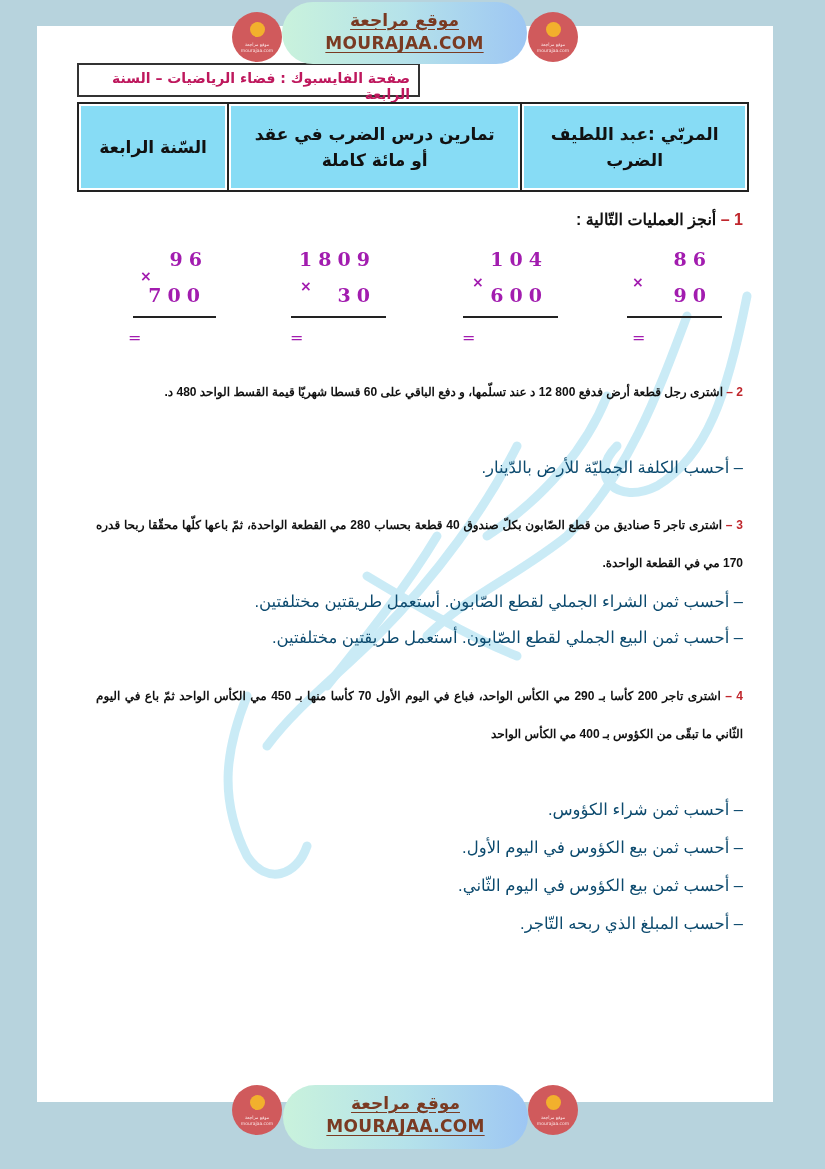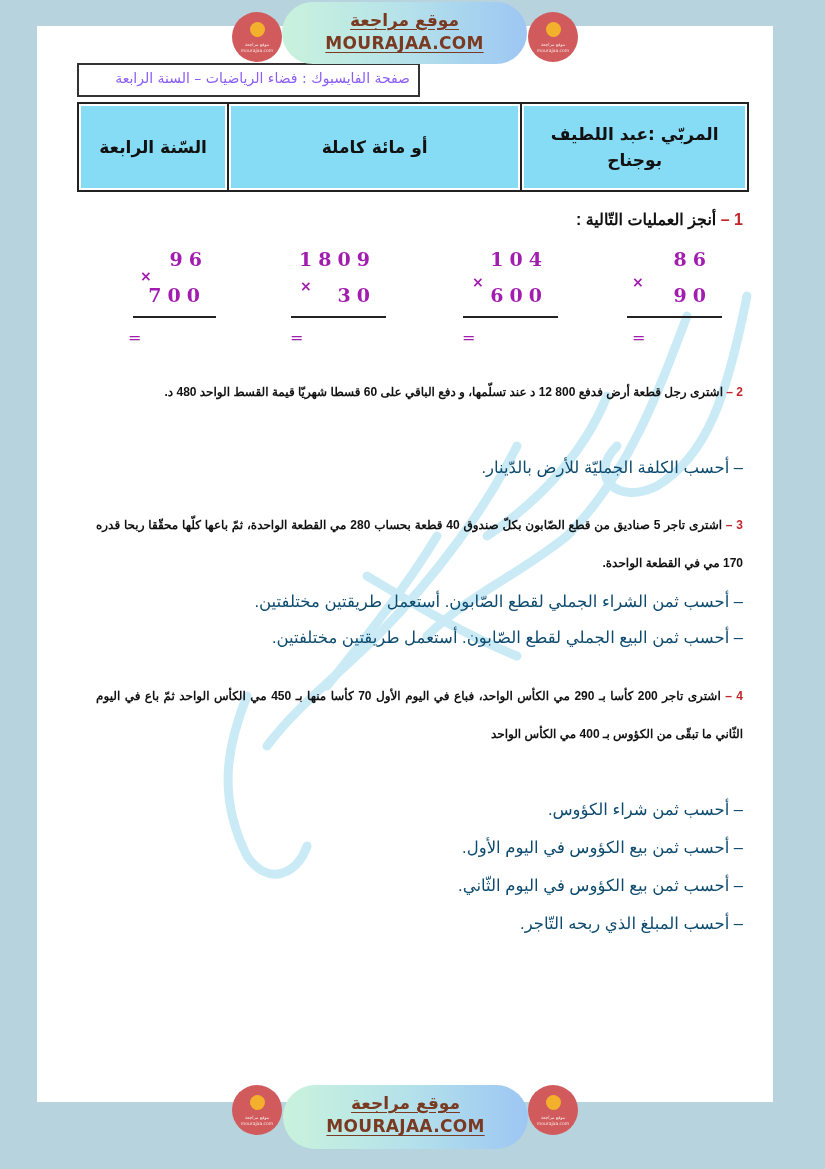--- a/index.html
+++ b/index.html
@@ -62,21 +62,21 @@
   .badge.bl { left: 232px; top: 1085px; }
   .badge.br { left: 528px; top: 1085px; }
 
   
   .fb-label {
     position: absolute; left: 77px; top: 63px;
     width: 343px; height: 34px;
     border: 2px solid #333; background: #fff;
     direction: rtl; text-align: right;
     padding: 5px 8px 0 8px;
-    font-size: 14px; color: #8b5cf6;
+    font-size: 14px; color: #be185d; font-weight: bold;
   }
   
   .header-table {
     position: absolute; left: 77px; top: 102px;
     width: 672px; height: 90px;
     border: 2px solid #222;
     display: flex; direction: rtl;
     background: #87dcf5;
   }
   .header-table .cell {
@@ -156,23 +156,24 @@
       <path d="M60 420 C 40 470, 30 520, 60 580 C 80 610, 110 600, 120 570"></path>
       <path d="M180 300 C 230 330, 280 360, 330 380"></path>
     </g>
   </svg>
 </div>
 
 <div class="fb-label">صفحة الفايسبوك : فضاء الرياضيات – السنة الرابعة</div>
 
 <div class="header-table">
   <div class="cell c1">
-    <span>المربّي :عبد اللطيف بوجناح</span>
+    <span>المربّي :عبد اللطيف الضرب</span>
   </div>
   <div class="cell c2">
+    <span>تمارين درس الضرب في عقد</span>
     <span>أو مائة كاملة</span>
   </div>
   <div class="cell c3">
     <span>السّنة الرابعة</span>
   </div>
 </div>
 
 <div class="q-title rtl" style="top:210px">
   <span class="q-num">1</span><span class="q-num"> – </span><span>أنجز العمليات التّالية :</span>
 </div>

